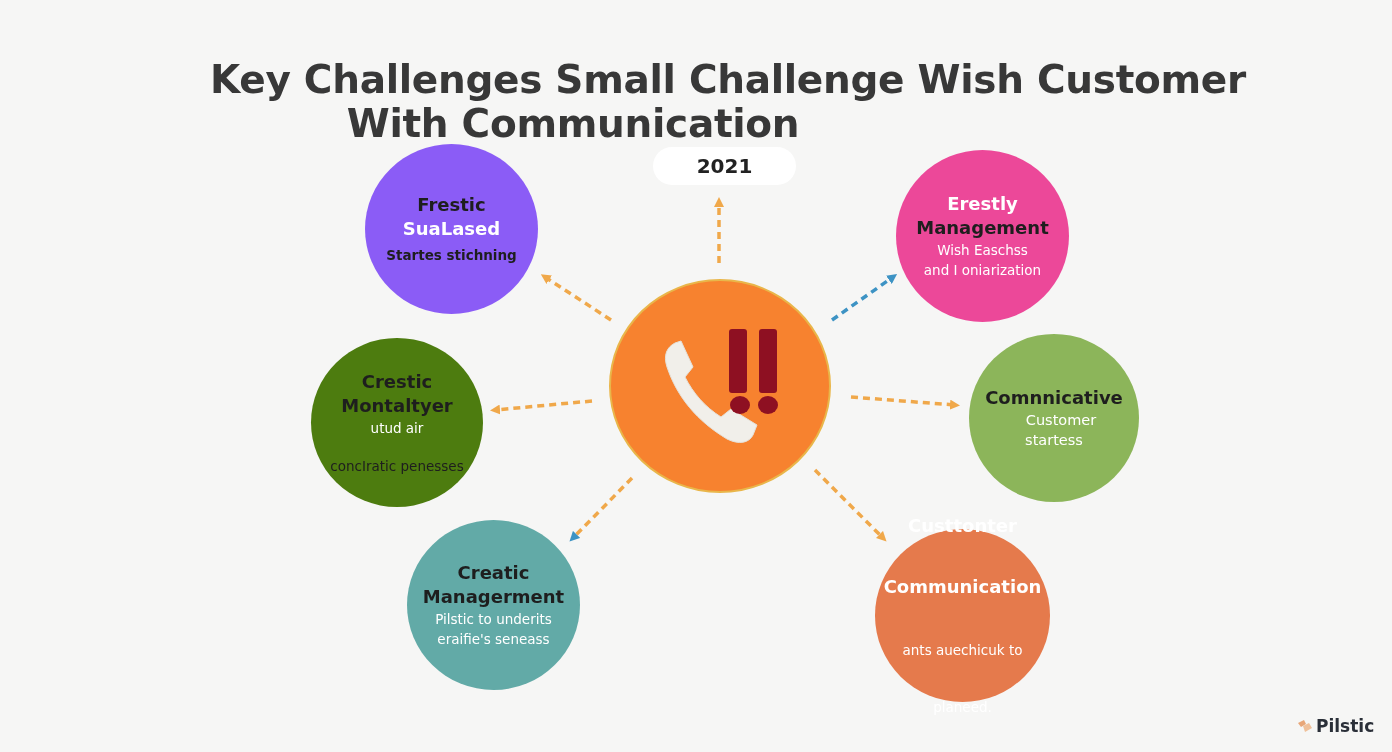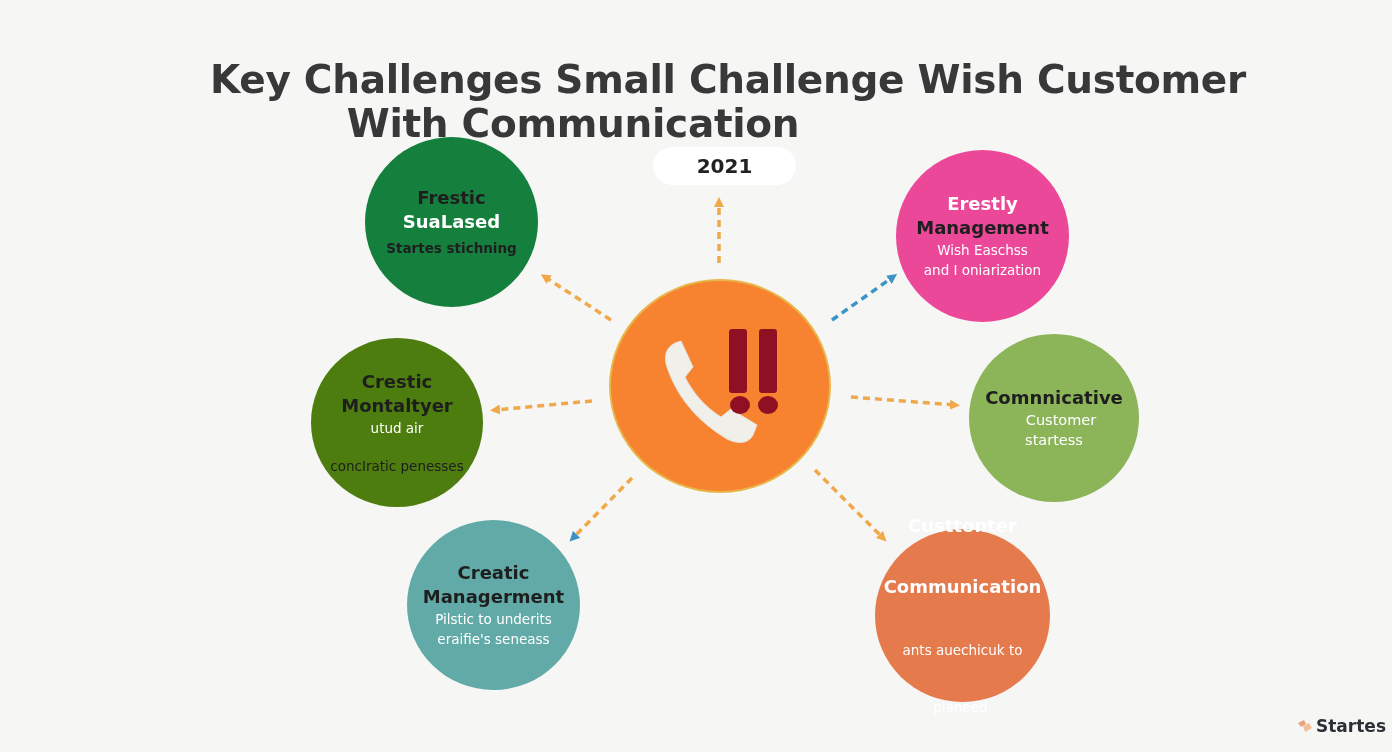--- a/index.html
+++ b/index.html
@@ -86,21 +86,21 @@
 
     <path d="M64,62 C56,66 52,74 56,86 C66,116 86,140 116,158 C128,164 138,162 142,154 L146,144 L120,128 L110,136 C94,126 82,112 74,96 L82,86 L70,60 Z" fill="#f1efea" stroke="#e5e1d9" stroke-width="1"></path>
 
     <rect x="118" y="48" width="18" height="64" rx="3" fill="#8e1022"></rect>
     <rect x="148" y="48" width="18" height="64" rx="3" fill="#8e1022"></rect>
     <ellipse cx="129" cy="124" rx="10" ry="9" fill="#8e1022"></ellipse>
     <ellipse cx="157" cy="124" rx="10" ry="9" fill="#8e1022"></ellipse>
   </svg>
 </div>
 
-<div class="circle" style="left:365px;top:137px;width:173px;height:170px;background:#15803d;">
+<div class="circle" style="left:365px;top:144px;width:173px;height:170px;background:#8b5cf6;">
   <div class="h dark">Frestic</div>
   <div class="h light">SuaLased</div>
   <div class="s dark" style="margin-top:4px;font-weight:bold;">Startes stichning</div>
 </div>
 
 <div class="circle" style="left:311px;top:338px;width:172px;height:169px;background:#4d7c0f;">
   <div class="h dark">Crestic</div>
   <div class="h dark">Montaltyer</div>
   <div class="s light">utud air</div>
   <div class="s dark" style="margin-top:18px;">concIratic penesses</div>
@@ -131,14 +131,14 @@
   <div class="h light">Communication</div>
   <div class="s light" style="margin-top:4px;">ants auechicuk to</div>
   <div class="s light">planeed.</div>
 </div>
 
 <div class="logo">
   <svg width="16" height="14" viewBox="0 0 16 14">
     <path d="M1,4 L7,1 L9,5 L4,8 Z" fill="#e8a678"></path>
     <path d="M6,7 L12,4 L15,9 L8,13 Z" fill="#efc09a"></path>
   </svg>
-  <span>Startes</span>
+  <span>Pilstic</span>
 </div>
 
 </body></html>

